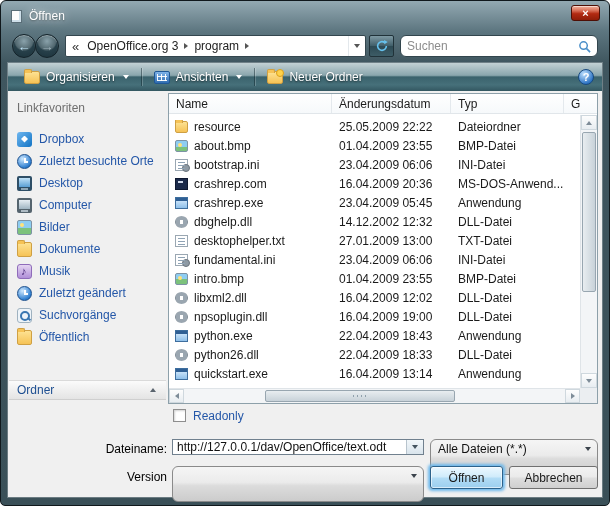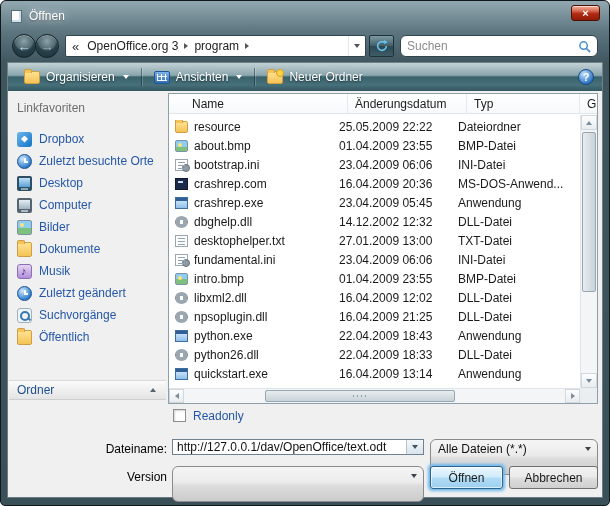--- a/index.html
+++ b/index.html
@@ -112,21 +112,21 @@
   [data-icon="music"]::after { content:"♪"; position:absolute; left:3px; top:0px; color:#4a2a7a; font-size:11px; }
   [data-icon="searches"] { background:#eef4f9; border:1px solid #9fb2c0; border-radius:3px; }
   [data-icon="searches"]::after { content:""; position:absolute; left:2px; top:2px; width:6px; height:6px; border:2px solid #3a76b0; border-radius:50%; }
   [data-icon="searches"]::before { content:""; position:absolute; left:9px; top:9px; width:4px; height:2px; background:#3a76b0; transform:rotate(45deg); }
   [data-icon="views"] { background:linear-gradient(#7fb3e8,#2f6cb0); border-radius:2px; border:1px solid #1f5795; }
   [data-icon="views"]::after { content:""; position:absolute; inset:2px; background:repeating-linear-gradient(0deg,rgba(255,255,255,.95) 0 1px,transparent 1px 4px), repeating-linear-gradient(90deg,rgba(255,255,255,.95) 0 1px,transparent 1px 4px); }
   
   .filepanel { position:absolute; left:167px; top:92px; width:430px; height:311px; background:#fff; border:1px solid #8da0aa; }
   .lheader { display:flex; height:20px; background:linear-gradient(#ffffff,#f6f9fb); border-bottom:1px solid #e1e6ea; }
   .hcell { display:flex; align-items:center; padding-left:7px; border-right:1px solid #e4e9ed; color:#1c1c1c; overflow:hidden; white-space:nowrap; }
-  .c-name { width:163px;margin-left:16px; } .c-date { width:119px; } .c-type { width:113px; } .c-g { flex:1; border-right:none; }
+  .c-name { width:163px; } .c-date { width:119px; } .c-type { width:113px; } .c-g { flex:1; border-right:none; }
   .rows { position:absolute; left:0; right:17px; top:21px; bottom:15px; overflow:hidden; }
   .row { display:flex; align-items:flex-end; height:19px; }
   .cell { white-space:nowrap; overflow:hidden; }
   .cn { width:163px; display:flex; align-items:center; padding-left:6px; }
   .cd { width:119px; padding-left:7px; }
   .ct { width:113px; padding-left:7px; }
   .fic { position:relative; display:inline-block; width:13px; height:12px; margin-right:6px; flex:0 0 13px; }
   [data-icon="ini"], [data-icon="txt"] { background:#fff; border:1px solid #9aa7b2; }
   [data-icon="ini"]::after, [data-icon="txt"]::after { content:""; position:absolute; left:2px; right:2px; top:2px; height:7px; background:repeating-linear-gradient(180deg,#8fa3b5 0 1px,transparent 1px 3px); }
   [data-icon="ini"]::before { content:""; position:absolute; right:-3px; bottom:-2px; width:6px; height:6px; border-radius:50%; background:#8e9aa4; border:1px solid #6b747c; }
@@ -378,21 +378,21 @@
             <span>libxml2.dll</span>
           </span>
           <span class="cell cd">16.04.2009 12:02</span>
           <span class="cell ct">DLL-Datei</span>
         </div>
       <div class="row">
           <span class="cell cn">
             <i class="fic" data-icon="dll"></i>
             <span>npsoplugin.dll</span>
           </span>
-          <span class="cell cd">16.04.2009 21:25</span>
+          <span class="cell cd">16.04.2009 19:00</span>
           <span class="cell ct">DLL-Datei</span>
         </div>
       <div class="row">
           <span class="cell cn">
             <i class="fic" data-icon="exe"></i>
             <span>python.exe</span>
           </span>
           <span class="cell cd">22.04.2009 18:43</span>
           <span class="cell ct">Anwendung</span>
         </div>

